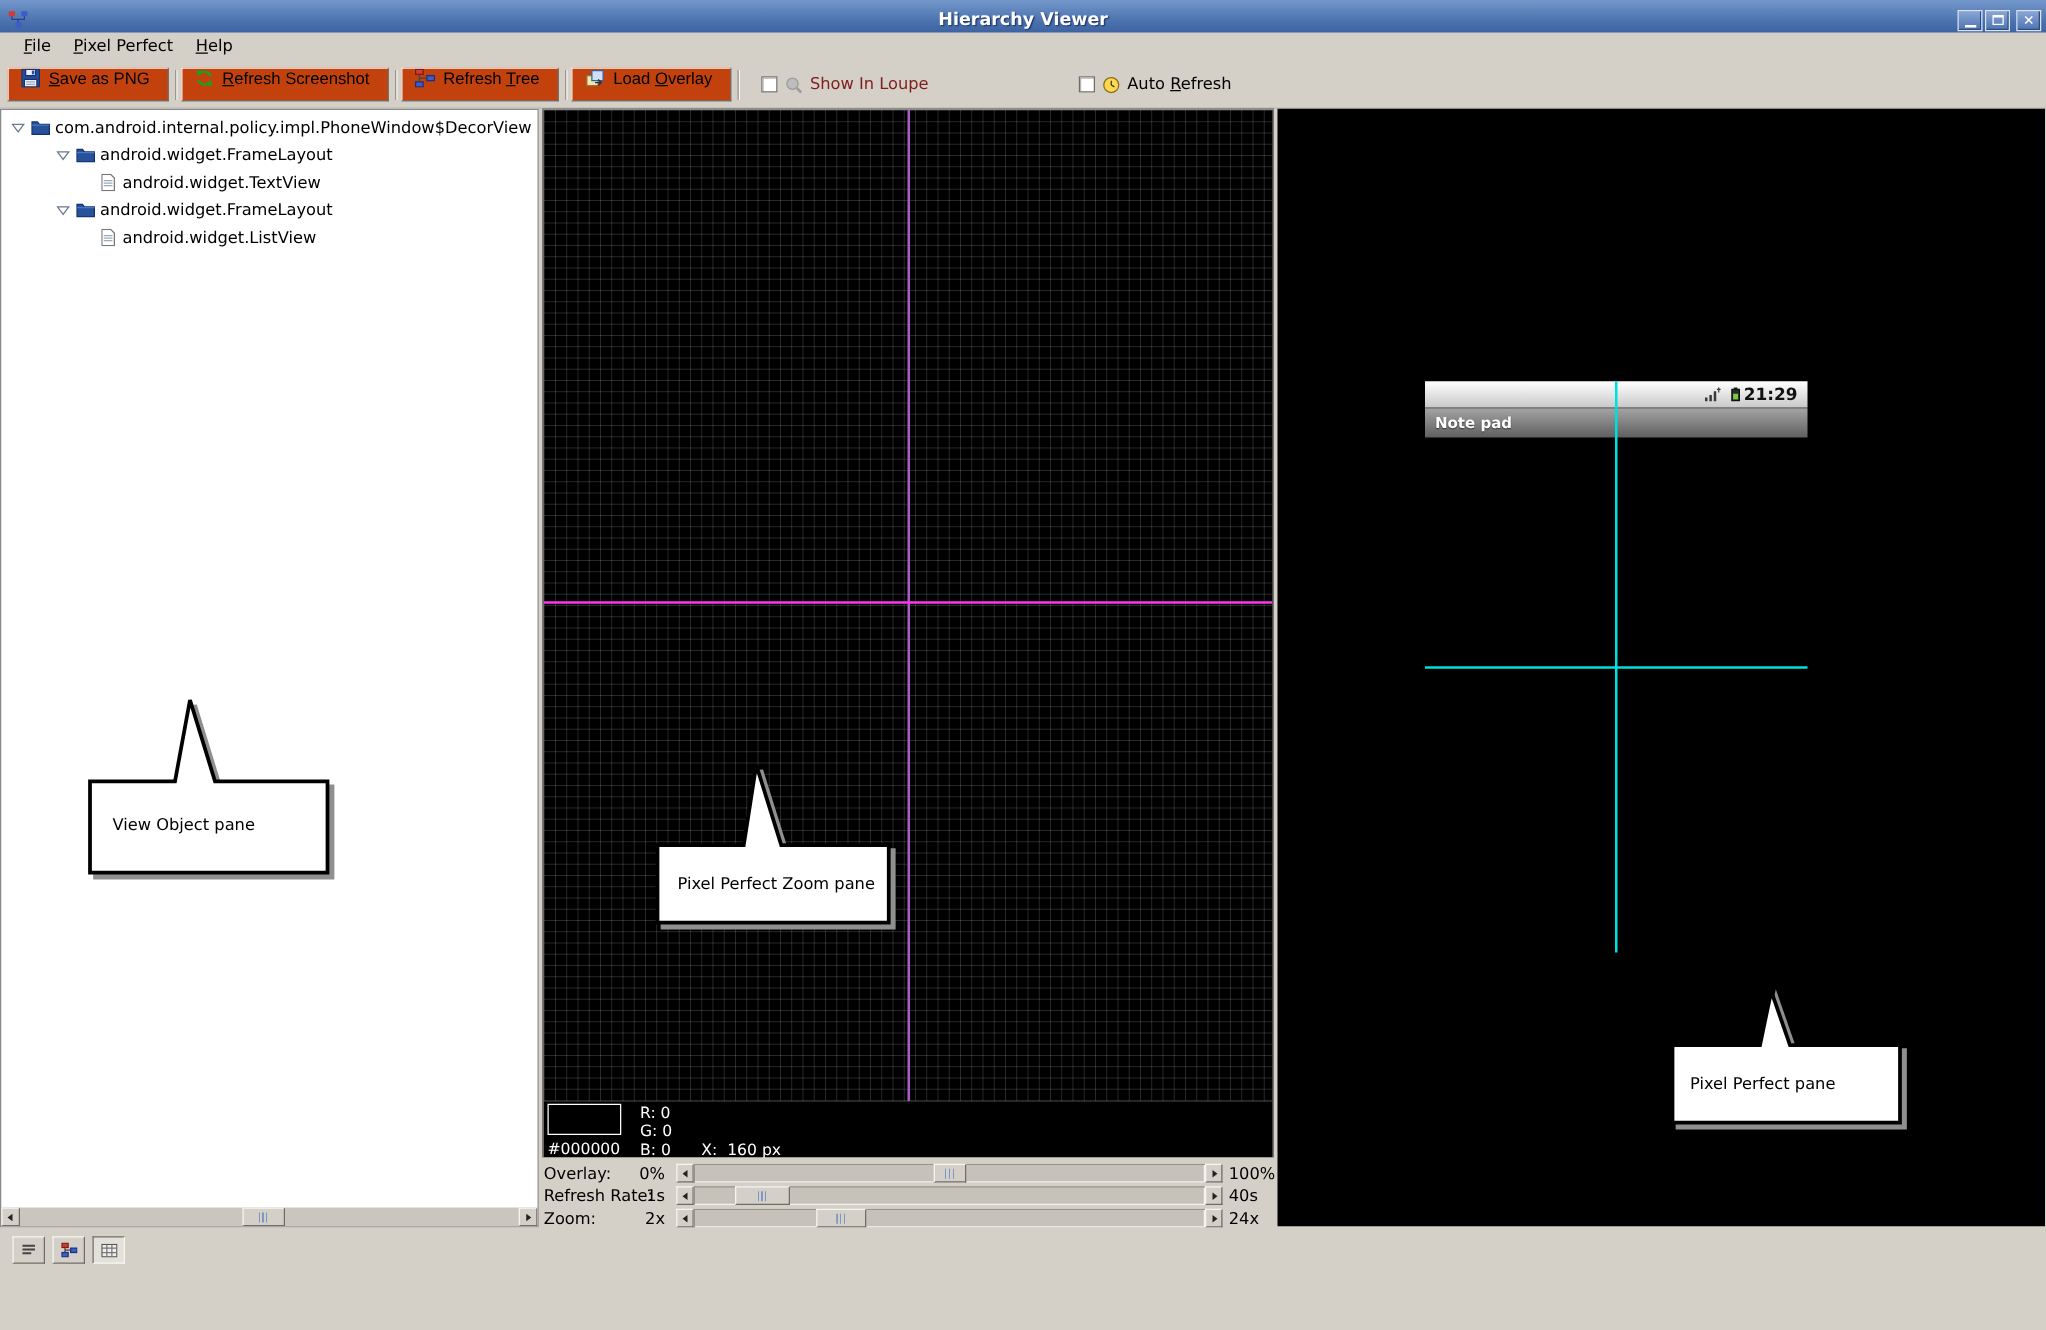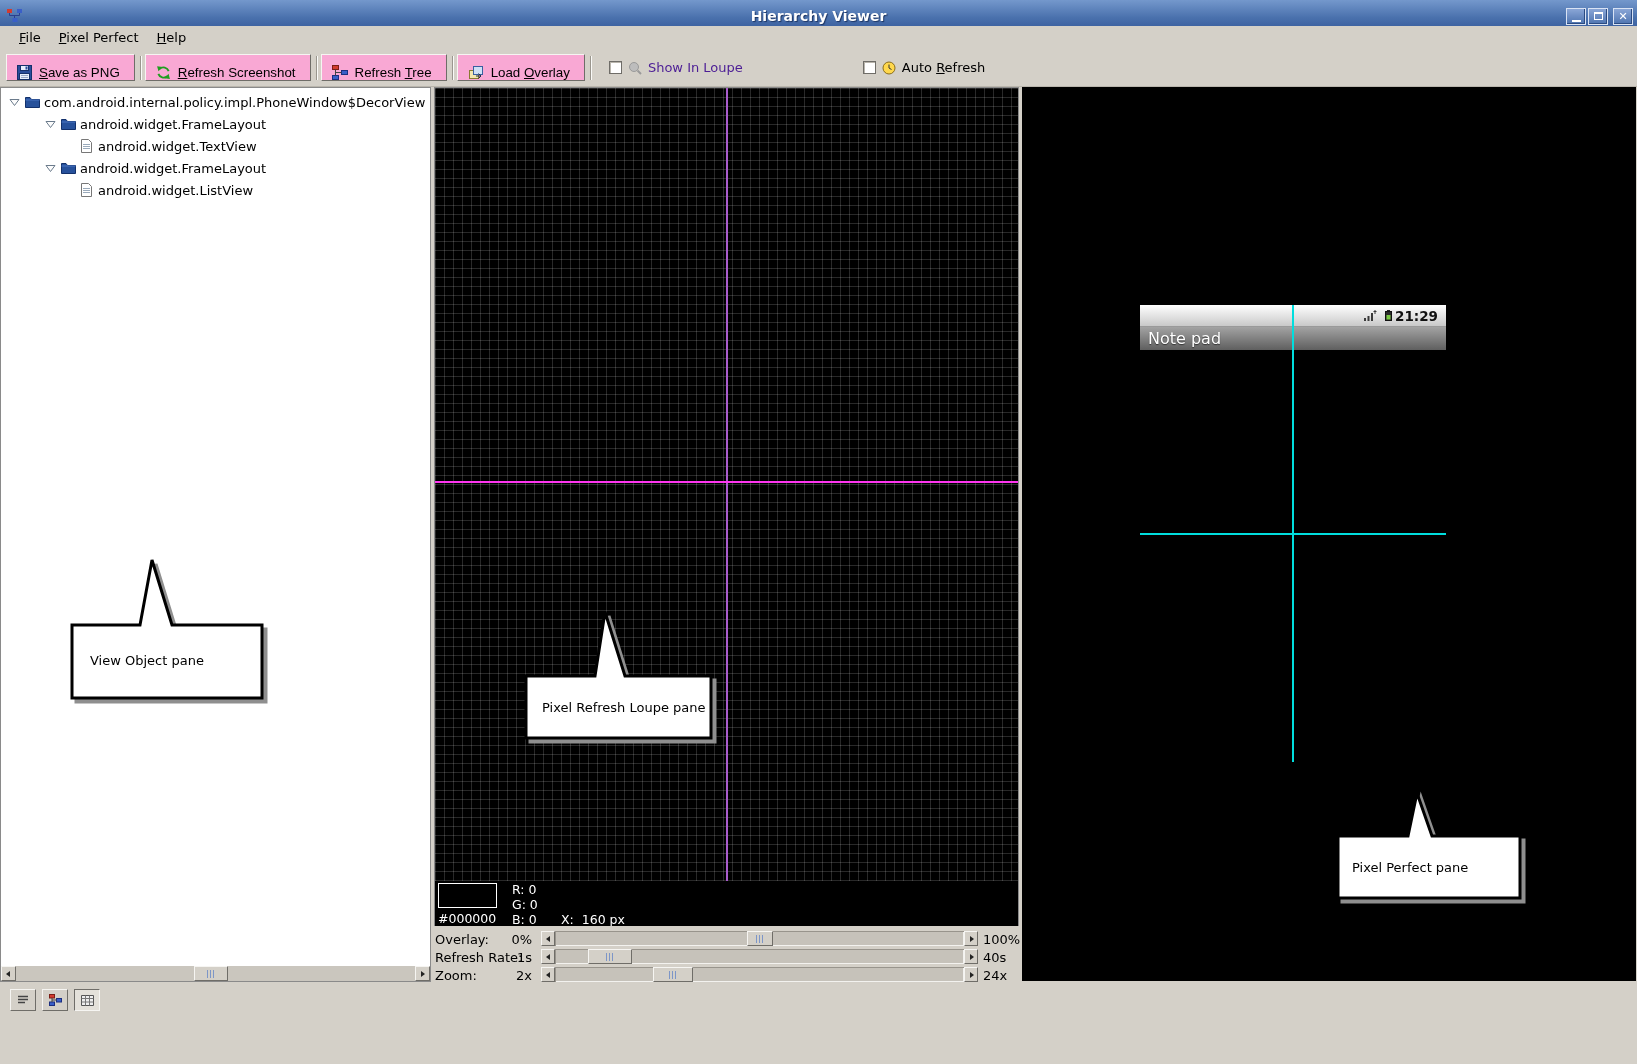--- a/index.html
+++ b/index.html
@@ -21,26 +21,26 @@
   .glyph-close { color:#fff; font-size:11px; font-weight:bold; line-height:1; }
   .glyph-close::after { content:"✕"; }
 
   
   #menubar { position:absolute; left:0; top:26px; width:100%; height:23px; display:flex; align-items:center; padding-left:10px; background:#d4d0c8; }
   .menu-item { padding:2px 9px; cursor:default; }
   .mnemonic { text-decoration:underline; }
 
   
   #toolbar { position:absolute; left:0; top:49px; width:100%; height:38px; display:flex; align-items:center; padding-left:6px; background:#d4d0c8; border-bottom:1px solid #b9b5ac; }
-  .tb-btn { height:27px; display:inline-flex; align-items:flex-end; gap:7px; padding:0 14px 0 10px; margin-right:2px;
-    background:#f9a8d4; border:1px solid; border-color:#f6f5f2 #6f6d68 #6f6d68 #f6f5f2; cursor:default; }
+  .tb-btn { height:27px; display:inline-flex; align-items:flex-start; gap:7px; padding:0 14px 0 10px; margin-right:2px;
+    background:#c2410c; border:1px solid; border-color:#f6f5f2 #6f6d68 #6f6d68 #f6f5f2; cursor:default; }
   .tb-sep { width:2px; height:24px; margin:0 3px; border-left:1px solid #9a968e; border-right:1px solid #fafaf8; }
   .tb-check { display:inline-flex; align-items:center; gap:6px; margin:0 10px 0 14px; }
   .checkbox { width:13px; height:13px; background:#fff; border:1px solid #6f6d68; box-shadow:inset 1px 1px 0 #b9b5ac; }
-  .tb-check.disabled .tb-label { color:#4c1d95; }
+  .tb-check.disabled .tb-label { color:#7f1d1d; }
 
   
   #tree-pane { position:absolute; left:0; top:87px; width:431px; height:895px; background:#fff; border:1px solid #8a8a8a; overflow:hidden; }
   #tree { padding-top:3px; }
   .tree-row { display:flex; align-items:center; height:22px; white-space:nowrap; cursor:default; }
   .tree-row .slot { flex:0 0 18px; width:18px; display:flex; align-items:center; justify-content:center; }
   .lvl0 { padding-left:4px; } .lvl1 { padding-left:22px; } .lvl2 { padding-left:40px; } .lvl3 { padding-left:58px; }
   .tlabel { padding-left:3px; }
 
   
@@ -80,21 +80,21 @@
   .s-arrow.right::after { left:5px; border-top:3px solid transparent; border-bottom:3px solid transparent; border-left:4px solid #222; }
   .s-track { flex:1; position:relative; background:#c6c2ba; box-shadow:inset 1px 1px 0 #98948c, inset -1px -1px 0 #f3f2ef; }
   .s-thumb { position:absolute; top:0; height:15px; background:#d4d0c8; border:1px solid; border-color:#f6f5f2 #6f6d68 #6f6d68 #f6f5f2; display:flex; align-items:center; justify-content:center; }
 
   
   #pp-pane { position:absolute; left:1022px; top:87px; width:614px; height:894px; background:#000; overflow:hidden; }
   .device { position:absolute; left:118px; top:218px; width:306px; }
   .dev-status { height:22px; background:linear-gradient(#ffffff,#c9c9c9); border-bottom:1px solid #9a9a9a; display:flex; align-items:center; padding:0 4px; }
   .dev-status .sp { margin-left:auto; }
   .dev-time { font-weight:bold; font-size:13.5px; margin:0 4px 0 0; color:#111; }
-  .dev-title { height:23px; background:linear-gradient(#a3a3a3,#5f5f5f); color:#fff; font-weight:normal; font-size:16px; line-height:23px; padding-left:8px; text-shadow:0 1px 1px #333; }
+  .dev-title { height:23px; background:linear-gradient(#a3a3a3,#5f5f5f); color:#fff; font-weight:bold; font-size:12px; line-height:23px; padding-left:8px; text-shadow:0 1px 1px #333; }
   .pp-cross-v { position:absolute; left:270px; top:218px; width:2px; height:457px; background:#00dede; }
   .pp-cross-h { position:absolute; left:118px; top:446px; width:306px; height:2px; background:#00dede; }
 
   
   #bottombar { position:absolute; left:0; top:982px; width:100%; height:82px; background:#d4d0c8; }
   .vm-btn { position:absolute; top:7px; width:26px; height:22px; background:#d4d0c8; border:1px solid; border-color:#f6f5f2 #6f6d68 #6f6d68 #f6f5f2; display:flex; align-items:center; justify-content:center; }
   .vm-btn.active { border-color:#6f6d68 #f6f5f2 #f6f5f2 #6f6d68; background:#e4e1da; }
 
   
   .callout-svg { position:absolute; z-index:50; filter:drop-shadow(4px 4px 0px #8f8f8f); }
@@ -391,20 +391,20 @@
   </div>
 
   <svg class="callout-svg" style="left:66px; top:554px;" width="206" height="150">
     <path d="M6,71 L74,71 L86,6 L106,71 L196,71 L196,144 L6,144 Z" fill="#fff" stroke="#000" stroke-width="3"></path>
   </svg>
   <div class="callout-text" style="left:90px; top:653px; width:160px;">View Object pane</div>
 
   <svg class="callout-svg" style="left:520px; top:606px;" width="200" height="140">
     <path d="M6,70 L75,70 L85,6 L105,70 L191,70 L191,132 L6,132 Z" fill="#fff" stroke="#000" stroke-width="3"></path>
   </svg>
-  <div class="callout-text" style="left:542px; top:700px; width:170px;">Pixel Refresh Loupe pane</div>
+  <div class="callout-text" style="left:542px; top:700px; width:170px;">Pixel Perfect Zoom pane</div>
 
   <svg class="callout-svg" style="left:1332px; top:787px;" width="196" height="118">
     <path d="M6,49 L76,49 L85,6 L100,49 L188,49 L188,111 L6,111 Z" fill="#fff" stroke="#000" stroke-width="3"></path>
   </svg>
   <div class="callout-text" style="left:1352px; top:860px; width:160px;">Pixel Perfect pane</div>
 
 </div>
 
 </body></html>

